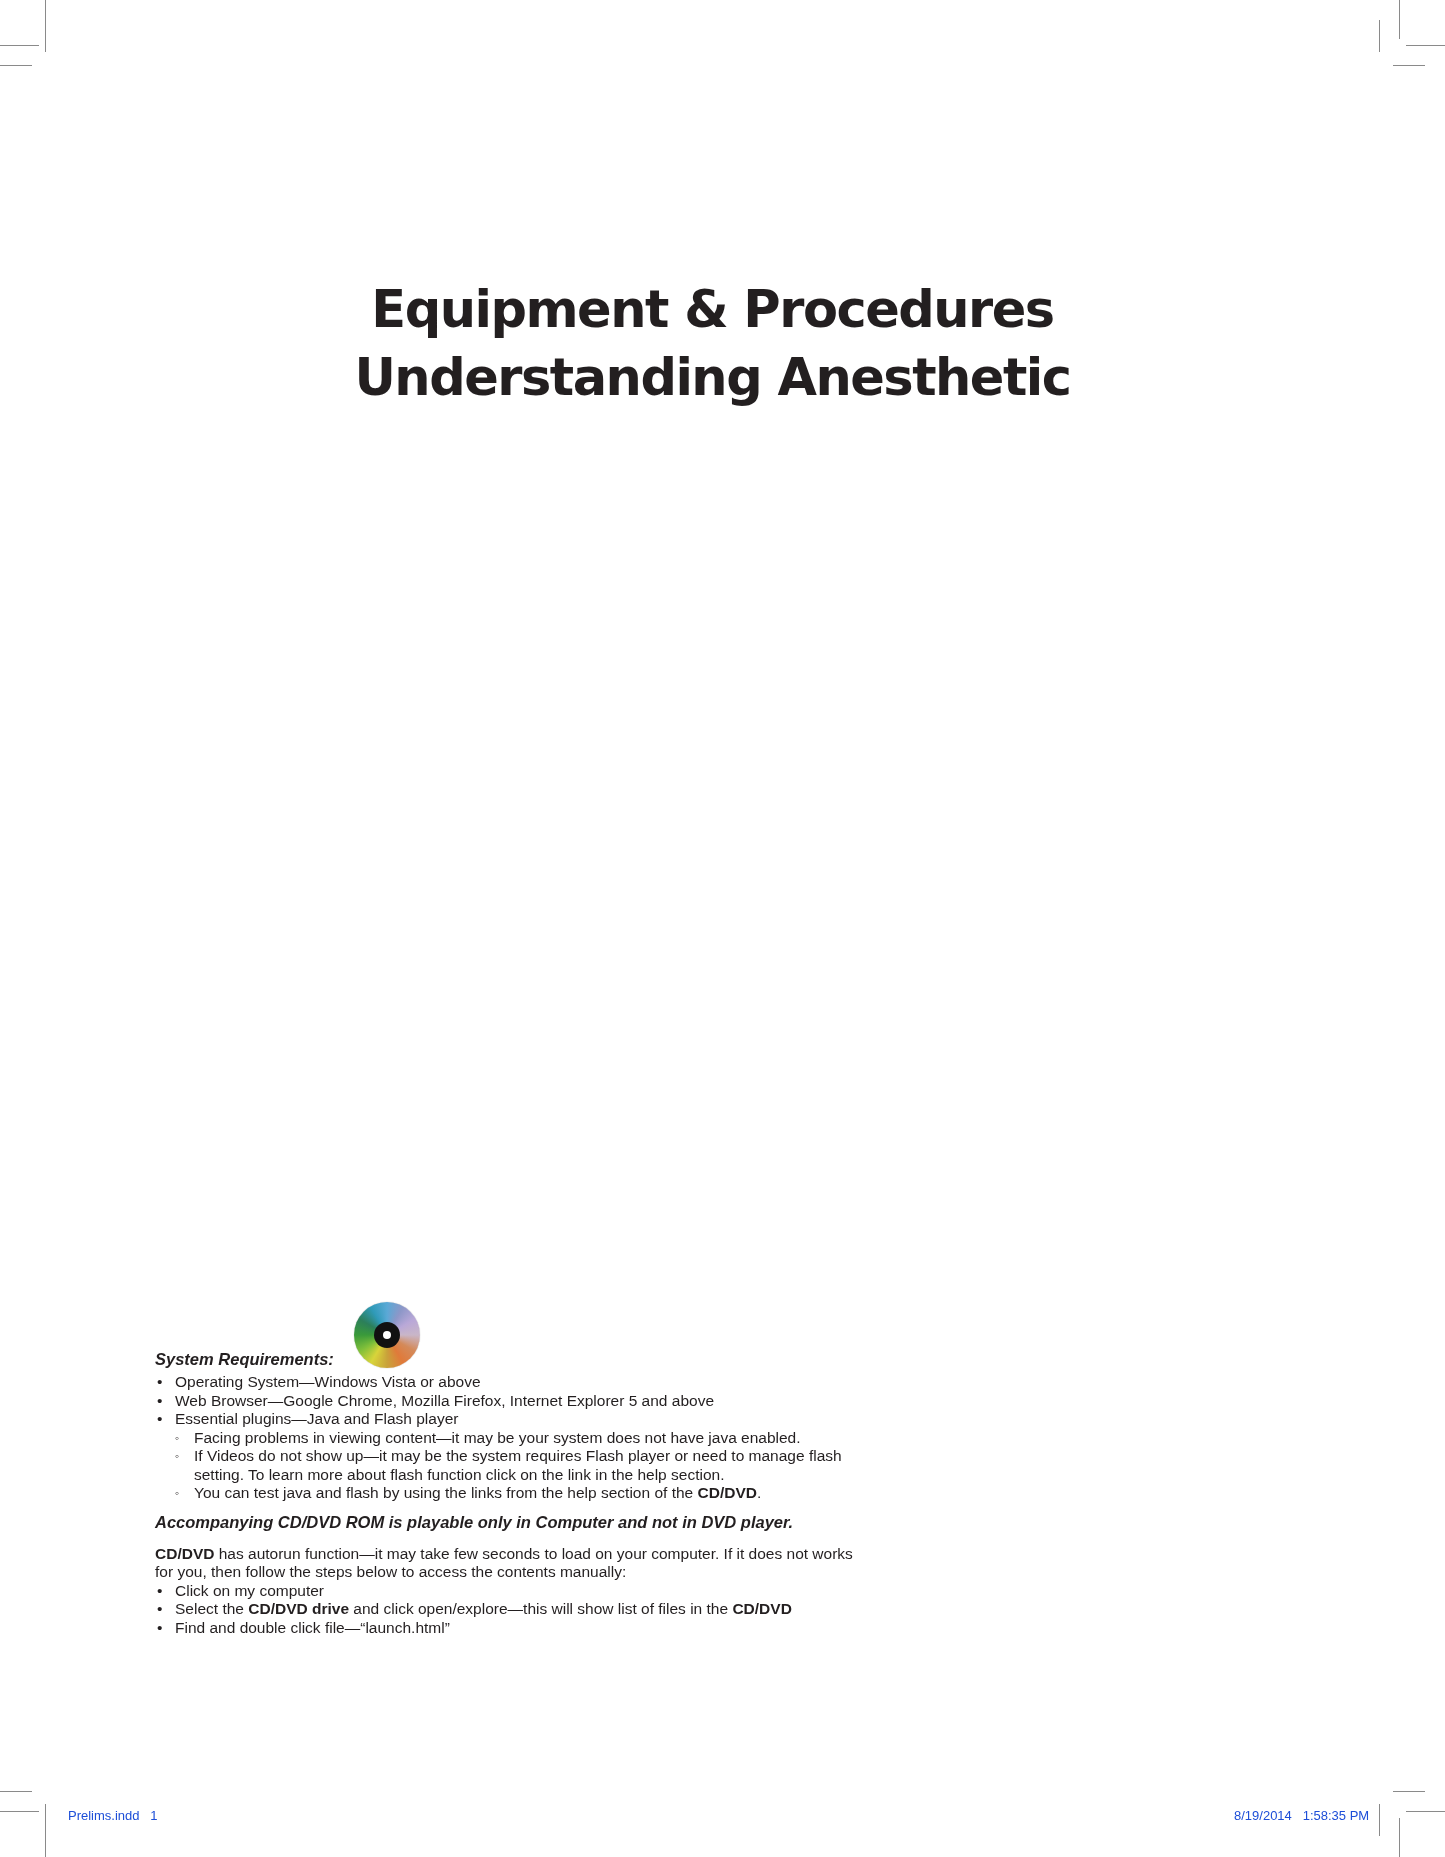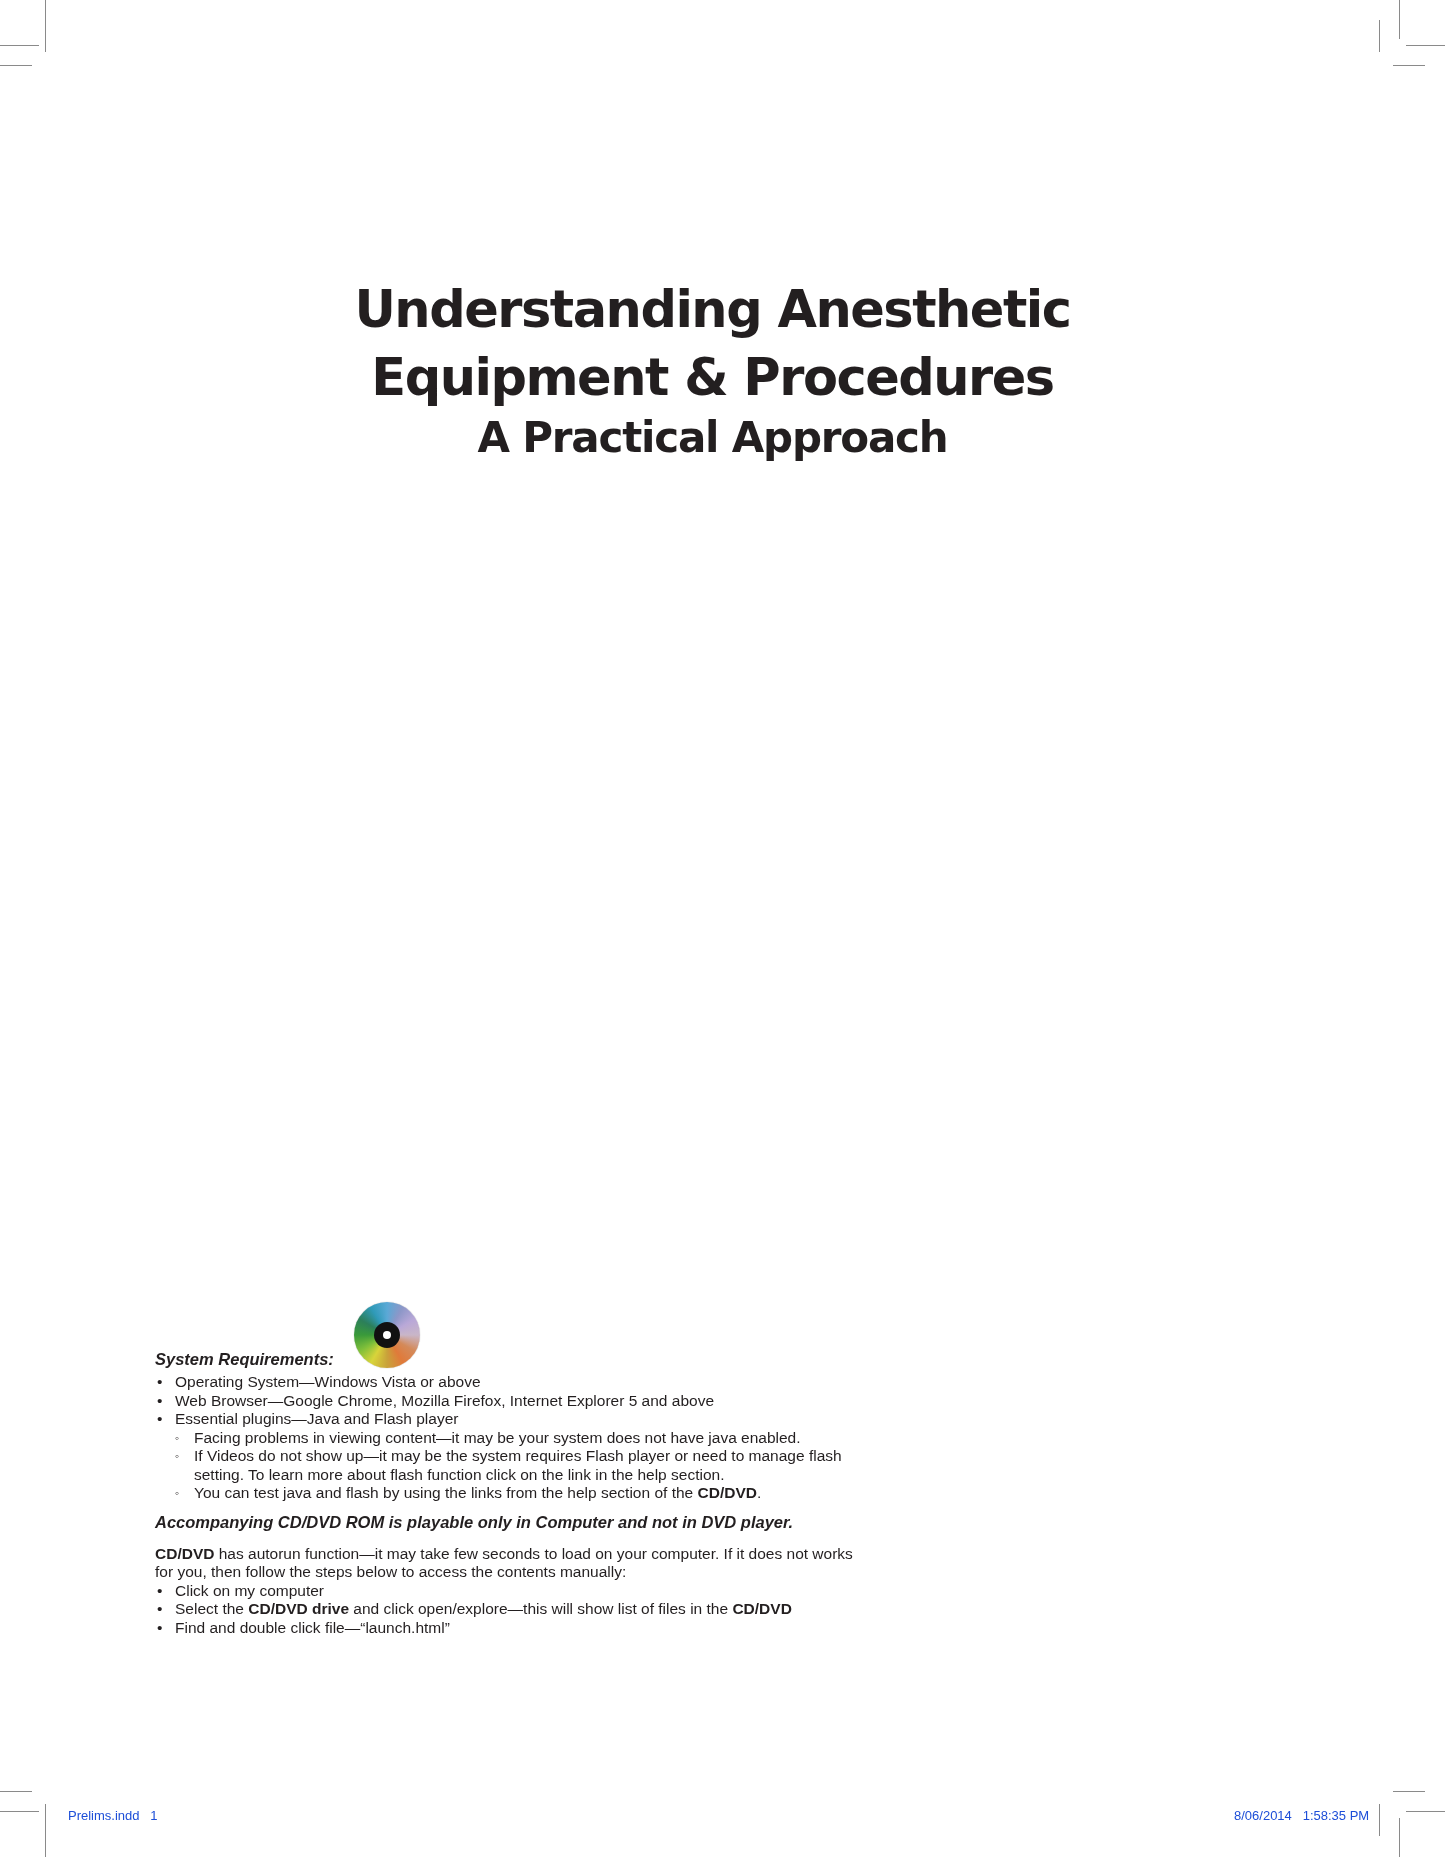--- a/index.html
+++ b/index.html
@@ -54,23 +54,22 @@
 <div class="mark h" style="left:1393px;top:65px;width:32px;"></div>
 <div class="mark h" style="left:0;top:1791px;width:32px;"></div>
 <div class="mark h" style="left:0;top:1811px;width:39px;"></div>
 <div class="mark v" style="left:45px;top:1804px;height:53px;"></div>
 <div class="mark h" style="left:1393px;top:1791px;width:32px;"></div>
 <div class="mark h" style="left:1406px;top:1811px;width:39px;"></div>
 <div class="mark v" style="left:1379px;top:1804px;height:32px;"></div>
 <div class="mark v" style="left:1399px;top:1818px;height:39px;"></div>
 
 <div class="title-block">
+  <span class="title-line">Equipment &amp; Procedures</span>
   <span class="title-line">Understanding Anesthetic</span>
-  <span class="title-line">Equipment &amp; Procedures</span>
-  <span class="subtitle">A Practical Approach</span>
 </div>
 
 <div class="cd-icon"></div>
 
 <div class="req">
   <span class="req-heading">System Requirements:</span>
   <ul class="list">
     <li><span class="bullet">•</span><span>Operating System—Windows Vista or above</span></li>
     <li><span class="bullet">•</span><span>Web Browser—Google Chrome,  Mozilla Firefox, Internet Explorer 5 and above</span></li>
     <li><span class="bullet">•</span><span>Essential plugins—Java and Flash player</span></li>
@@ -85,13 +84,13 @@
 
   <span class="para"><b>CD/DVD</b><span> has autorun function—it may take few seconds to load on your computer.  If it does not works for you, then follow the steps below to access the contents manually:</span></span>
   <ul class="list">
     <li><span class="bullet">•</span><span>Click on my computer</span></li>
     <li><span class="bullet">•</span><span>Select the </span><b>CD/DVD drive</b><span> and click open/explore—this will show list of files in the </span><b>CD/DVD</b></li>
     <li><span class="bullet">•</span><span>Find and double click file—“launch.html”</span></li>
   </ul>
 </div>
 
 <div class="slug" style="left:68px; white-space:pre;">Prelims.indd   1</div>
-<div class="slug" style="left:1234px; white-space:pre;">8/06/2014   1:58:35 PM</div>
+<div class="slug" style="left:1234px; white-space:pre;">8/19/2014   1:58:35 PM</div>
 
 </body></html>

